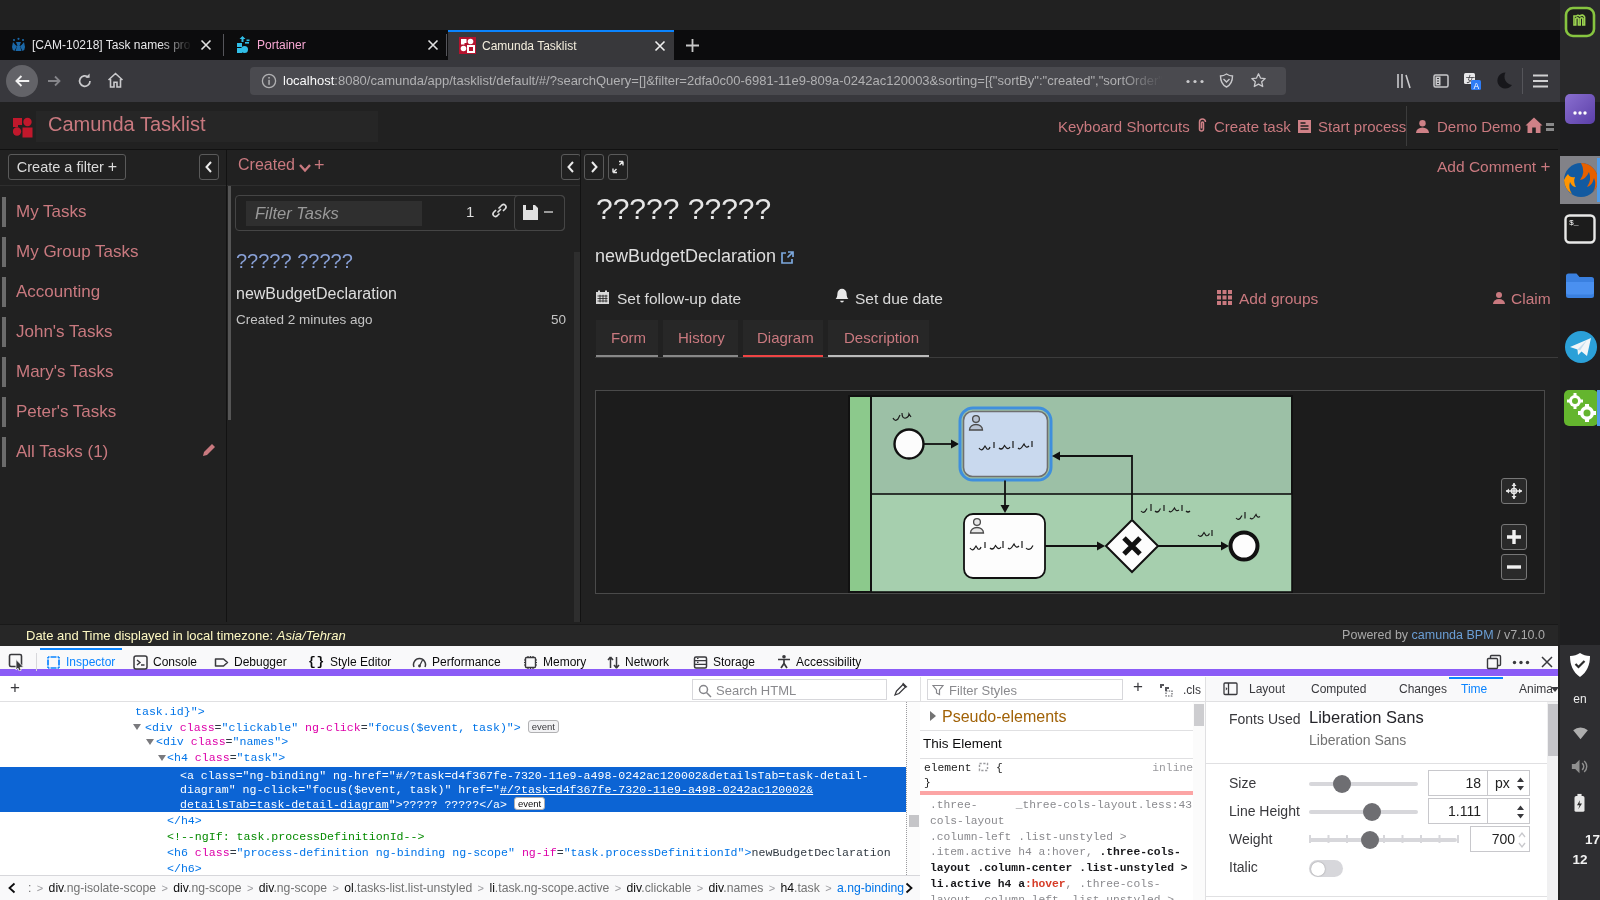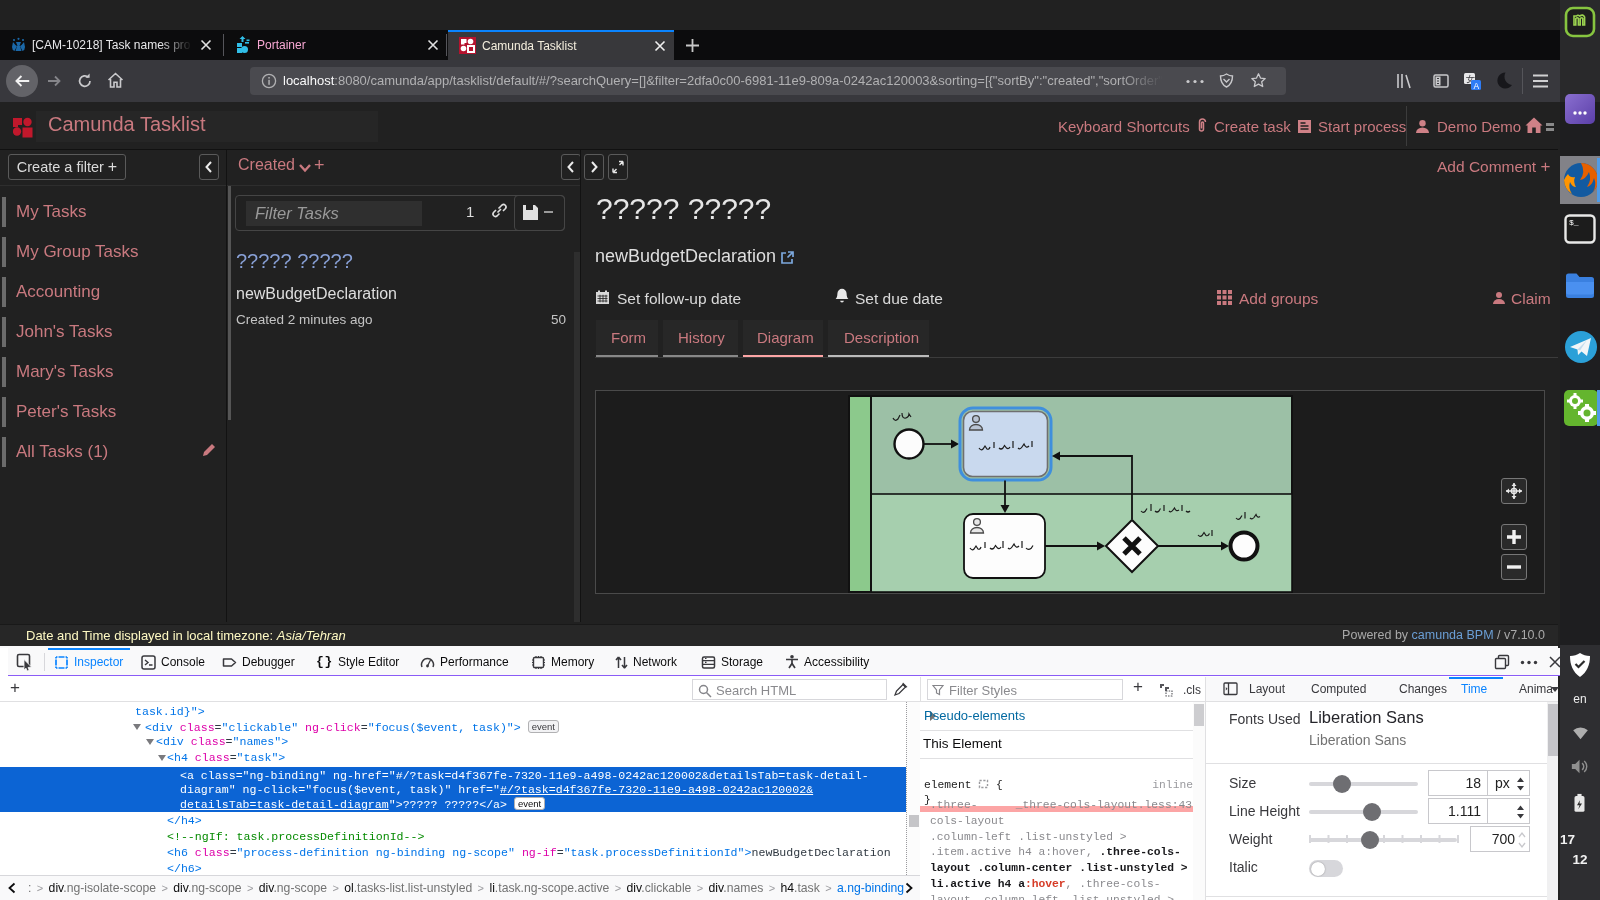--- a/index.html
+++ b/index.html
@@ -15,21 +15,21 @@
 .tab .tlabel{position:absolute;left:30px;top:8px;width:150px;white-space:nowrap;overflow:hidden}
 
 #navbar{left:0;top:60px;width:1600px;height:42px;background:#38383d}
 #urlbar{position:absolute;left:250px;top:7px;width:1036px;height:28px;background:#4a4a4f;border-radius:4px;color:#b1b1b3;font-size:13px;line-height:28px}
 
 #page{left:0;top:102px;width:1558px;height:544px;background:#212121;color:#cfcfcf}
 .salmon{color:#c9797f}
 .vline{position:absolute;background:#121212;width:1px}
 
 #devtools{left:0;top:648px;width:1558px;height:252px;background:#fff;font-size:12px;color:#0c0c0d}
-#dtbar{position:absolute;left:8px;top:0;width:1558px;height:28px;background:#f9f9fa;border-bottom:1px solid #8b5cf6}
+#dtbar{position:absolute;left:0;top:0;width:1558px;height:28px;background:#f9f9fa;border-bottom:7px solid #8b5cf6}
 .dttab{position:absolute;top:0;height:28px;line-height:28px;color:#0c0c0d;font-size:12px}
 mono,.mono{font-family:"Liberation Mono",monospace}
 .mt{color:#0074e8}.ma{color:#dd00a9}.mv{color:#0074e8}.mc{color:#058b00}
 .badge{display:inline-block;border:1px solid #b1b1b3;border-radius:3px;background:#f2f2f4;color:#39393d;font-size:9.5px;font-family:"Liberation Sans",sans-serif;padding:0 3px;line-height:11px;vertical-align:1px}
 .arr{width:0;height:0;border-left:4.5px solid transparent;border-right:4.5px solid transparent;border-top:6px solid #7a7a7e}
 .csep{color:#9a9a9e;font-size:11px;margin:0 2px}
 .ctag{color:#0c0c0d}
 .slider{height:4px;border-radius:2px;background:#d7d7db}
 .knob{width:18px;height:18px;border-radius:50%;background:#6e6e72}
 .vbox{height:26px;border:1px solid #c8c8cc;font-size:14px;color:#222}
@@ -288,21 +288,21 @@
       </svg>
     <div class="abs salmon" style="left:1511px;top:188px;font-size:15.5px">Claim</div>
 
     <div class="abs" style="left:595px;top:255px;width:963px;height:1px;background:#3c3c3c"></div>
     <div class="abs" style="left:596px;top:218px;width:62px;height:37px;background:#272727;border-bottom:2px solid #888">
         <div class="abs salmon" style="left:15px;top:9px;font-size:15px">Form</div>
       </div>
     <div class="abs" style="left:663px;top:218px;width:75px;height:37px;background:#272727;border-bottom:2px solid #888">
         <div class="abs salmon" style="left:15px;top:9px;font-size:15px">History</div>
       </div>
-    <div class="abs" style="left:743px;top:218px;width:80px;height:37px;background:#272727;border-bottom:2px solid #fca5a5">
+    <div class="abs" style="left:743px;top:218px;width:80px;height:37px;background:#272727;border-bottom:2px solid #ef4444">
         <div class="abs salmon" style="left:14px;top:9px;font-size:15px">Diagram</div>
       </div>
     <div class="abs" style="left:828px;top:218px;width:101px;height:37px;background:#272727;border-bottom:2px solid #bbb">
         <div class="abs salmon" style="left:16px;top:9px;font-size:15px">Description</div>
       </div>
 
     <div class="abs" id="diagram" style="left:595px;top:288px;width:950px;height:204px;border:1px solid #4a4a4a;background:#1c1c1c">
       <svg width="948" height="202" viewBox="0 0 948 202">
 
         <rect x="253" y="5" width="443" height="196" fill="#9cc0a6" stroke="#111" stroke-width="2"></rect>
@@ -515,26 +515,26 @@
         </svg>
       <div class="abs" id="crumbs" style="left:28px;top:5px;white-space:nowrap;font-size:12.2px;color:#737373">: <span class="csep">&gt;</span> <span class="ctag">div</span>.ng-isolate-scope <span class="csep">&gt;</span> <span class="ctag">div</span>.ng-scope <span class="csep">&gt;</span> <span class="ctag">div</span>.ng-scope <span class="csep">&gt;</span> <span class="ctag">ol</span>.tasks-list.list-unstyled <span class="csep">&gt;</span> <span class="ctag">li</span>.task.ng-scope.active <span class="csep">&gt;</span> <span class="ctag">div</span>.clickable <span class="csep">&gt;</span> <span class="ctag">div</span>.names <span class="csep">&gt;</span> <span class="ctag">h4</span>.task <span class="csep">&gt;</span> <span style="color:#0074e8">a.ng-binding</span></div>
       <svg class="abs" style="left:903px;top:6px" width="12" height="12" viewBox="0 0 12 12">
           <path d="M3.5 1.5 L8.5 6 L3.5 10.5" stroke="#0c0c0d" stroke-width="1.8" fill="none"></path>
         </svg>
     </div>
 
     <div class="abs" id="rules" style="left:920px;top:54px;width:285px;height:198px;background:#fff;overflow:hidden">
       <div class="abs" style="left:0;top:0;width:285px;height:29px;border-bottom:1px solid #e0e0e2">
         <div class="abs" style="left:10px;top:9px;width:0;height:0;border-top:5px solid transparent;border-bottom:5px solid transparent;border-left:6px solid #737373"></div>
-        <div class="abs" style="left:4px;top:6px;font-size:13px;color:#0369a1">Pseudo-elements</div>
+        <div class="abs" style="left:22px;top:6px;font-size:16px;color:#a16207">Pseudo-elements</div>
       </div>
       <div class="abs" style="left:0;top:29px;width:285px;height:28px;border-bottom:1px solid #e0e0e2">
         <div class="abs" style="left:3px;top:5px;font-size:13.5px;color:#0c0c0d">This Element</div>
       </div>
-      <div class="abs mono" style="left:0;top:73px;width:285px;height:37px;border-bottom:6px solid #fca5a5;font-size:11.3px">
+      <div class="abs mono" style="left:0;top:56px;width:285px;height:37px;border-bottom:4px solid #fca5a5;font-size:11.3px">
         <div class="abs" style="left:4px;top:4px;color:#222">element <svg width="11" height="10" viewBox="0 0 11 10" style="vertical-align:-1px">
               <rect x="1.5" y="1.5" width="8" height="7" fill="none" stroke="#9a9a9e" stroke-width="1.4" stroke-dasharray="2.2 1.6"></rect>
             </svg> {</div>
         <div class="abs" style="right:12px;top:4px;color:#9a9a9e">inline</div>
         <div class="abs" style="left:4px;top:19px;color:#222">}</div>
       </div>
       <div class="abs mono" id="seltext" style="left:10px;top:96px;width:262px;font-size:11.3px;line-height:15.8px;color:#8a8a8e;white-space:pre"><span style="position:absolute;right:0px;top:0px;color:#8a8a8e">_three-cols-layout.less:43</span>.three-
 cols-layout
 .column-left .list-unstyled &gt;
 .item.active h4 a:hover, <b style="color:#18181b">.three-cols-</b>
@@ -671,16 +671,16 @@
       </svg>
     <svg class="abs" style="left:10px;top:758px" width="19" height="17" viewBox="0 0 22 20">
         <path d="M2 7 h4 l5 -5 v16 l-5 -5 h-4 z" fill="#8f8f8f"></path>
         <path d="M14 6 a5 5 0 0 1 0 8 M16.5 3.5 a8.5 8.5 0 0 1 0 13" stroke="#8f8f8f" stroke-width="1.7" fill="none"></path>
       </svg>
     <svg class="abs" style="left:12px;top:793px" width="15" height="21" viewBox="0 0 18 24">
         <rect x="3" y="3" width="12" height="19" rx="2" fill="#e8e8e8"></rect>
         <rect x="6.5" y="0.5" width="5" height="3" fill="#e8e8e8"></rect>
         <path d="M9.5 8 l-3.5 6 h3 l-1.5 5 l4.5 -7 h-3 z" fill="#2c2c2c"></path>
       </svg>
-    <div class="abs" style="left:0;top:832px;width:40px;text-align:left;color:#f2f2f2;font-size:13.5px;font-weight:bold">17</div>
+    <div class="abs" style="left:0;top:832px;width:40px;text-align:right;color:#f2f2f2;font-size:13.5px;font-weight:bold">17</div>
     <div class="abs" style="left:0;top:852px;width:40px;text-align:center;color:#f2f2f2;font-size:13.5px;font-weight:bold">12</div>
   </div>
 </div>
 
 </body></html>

